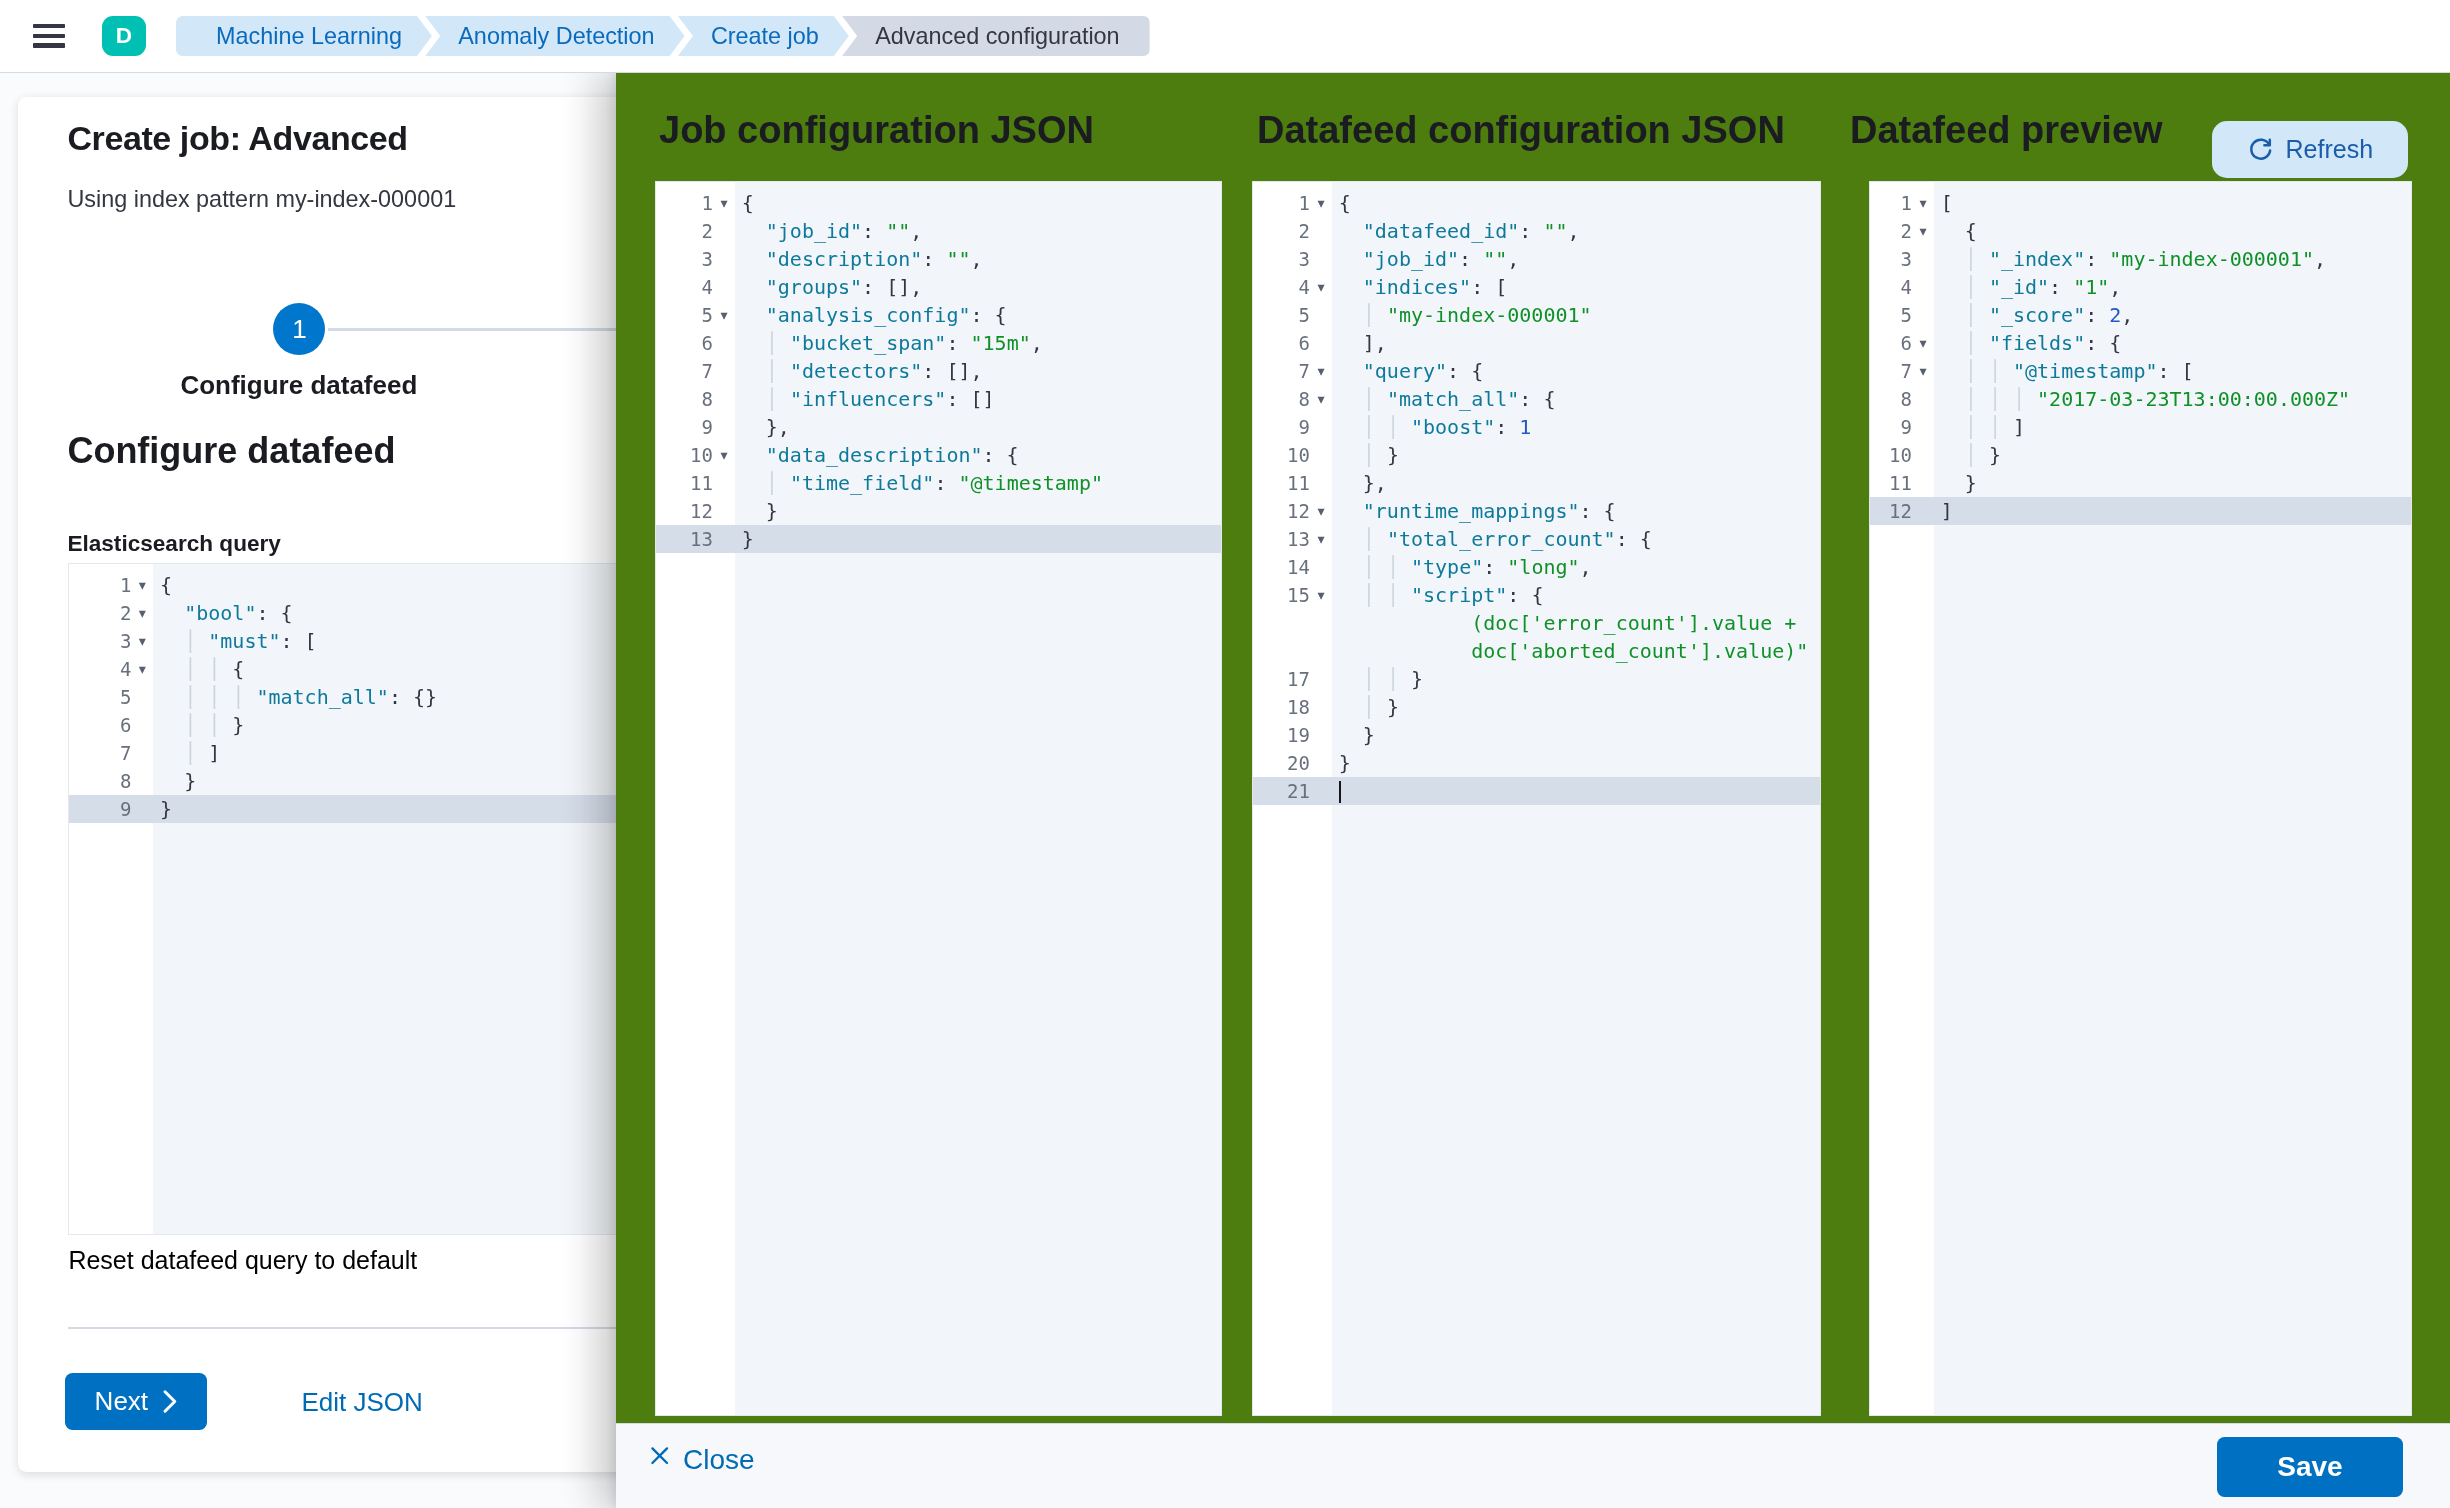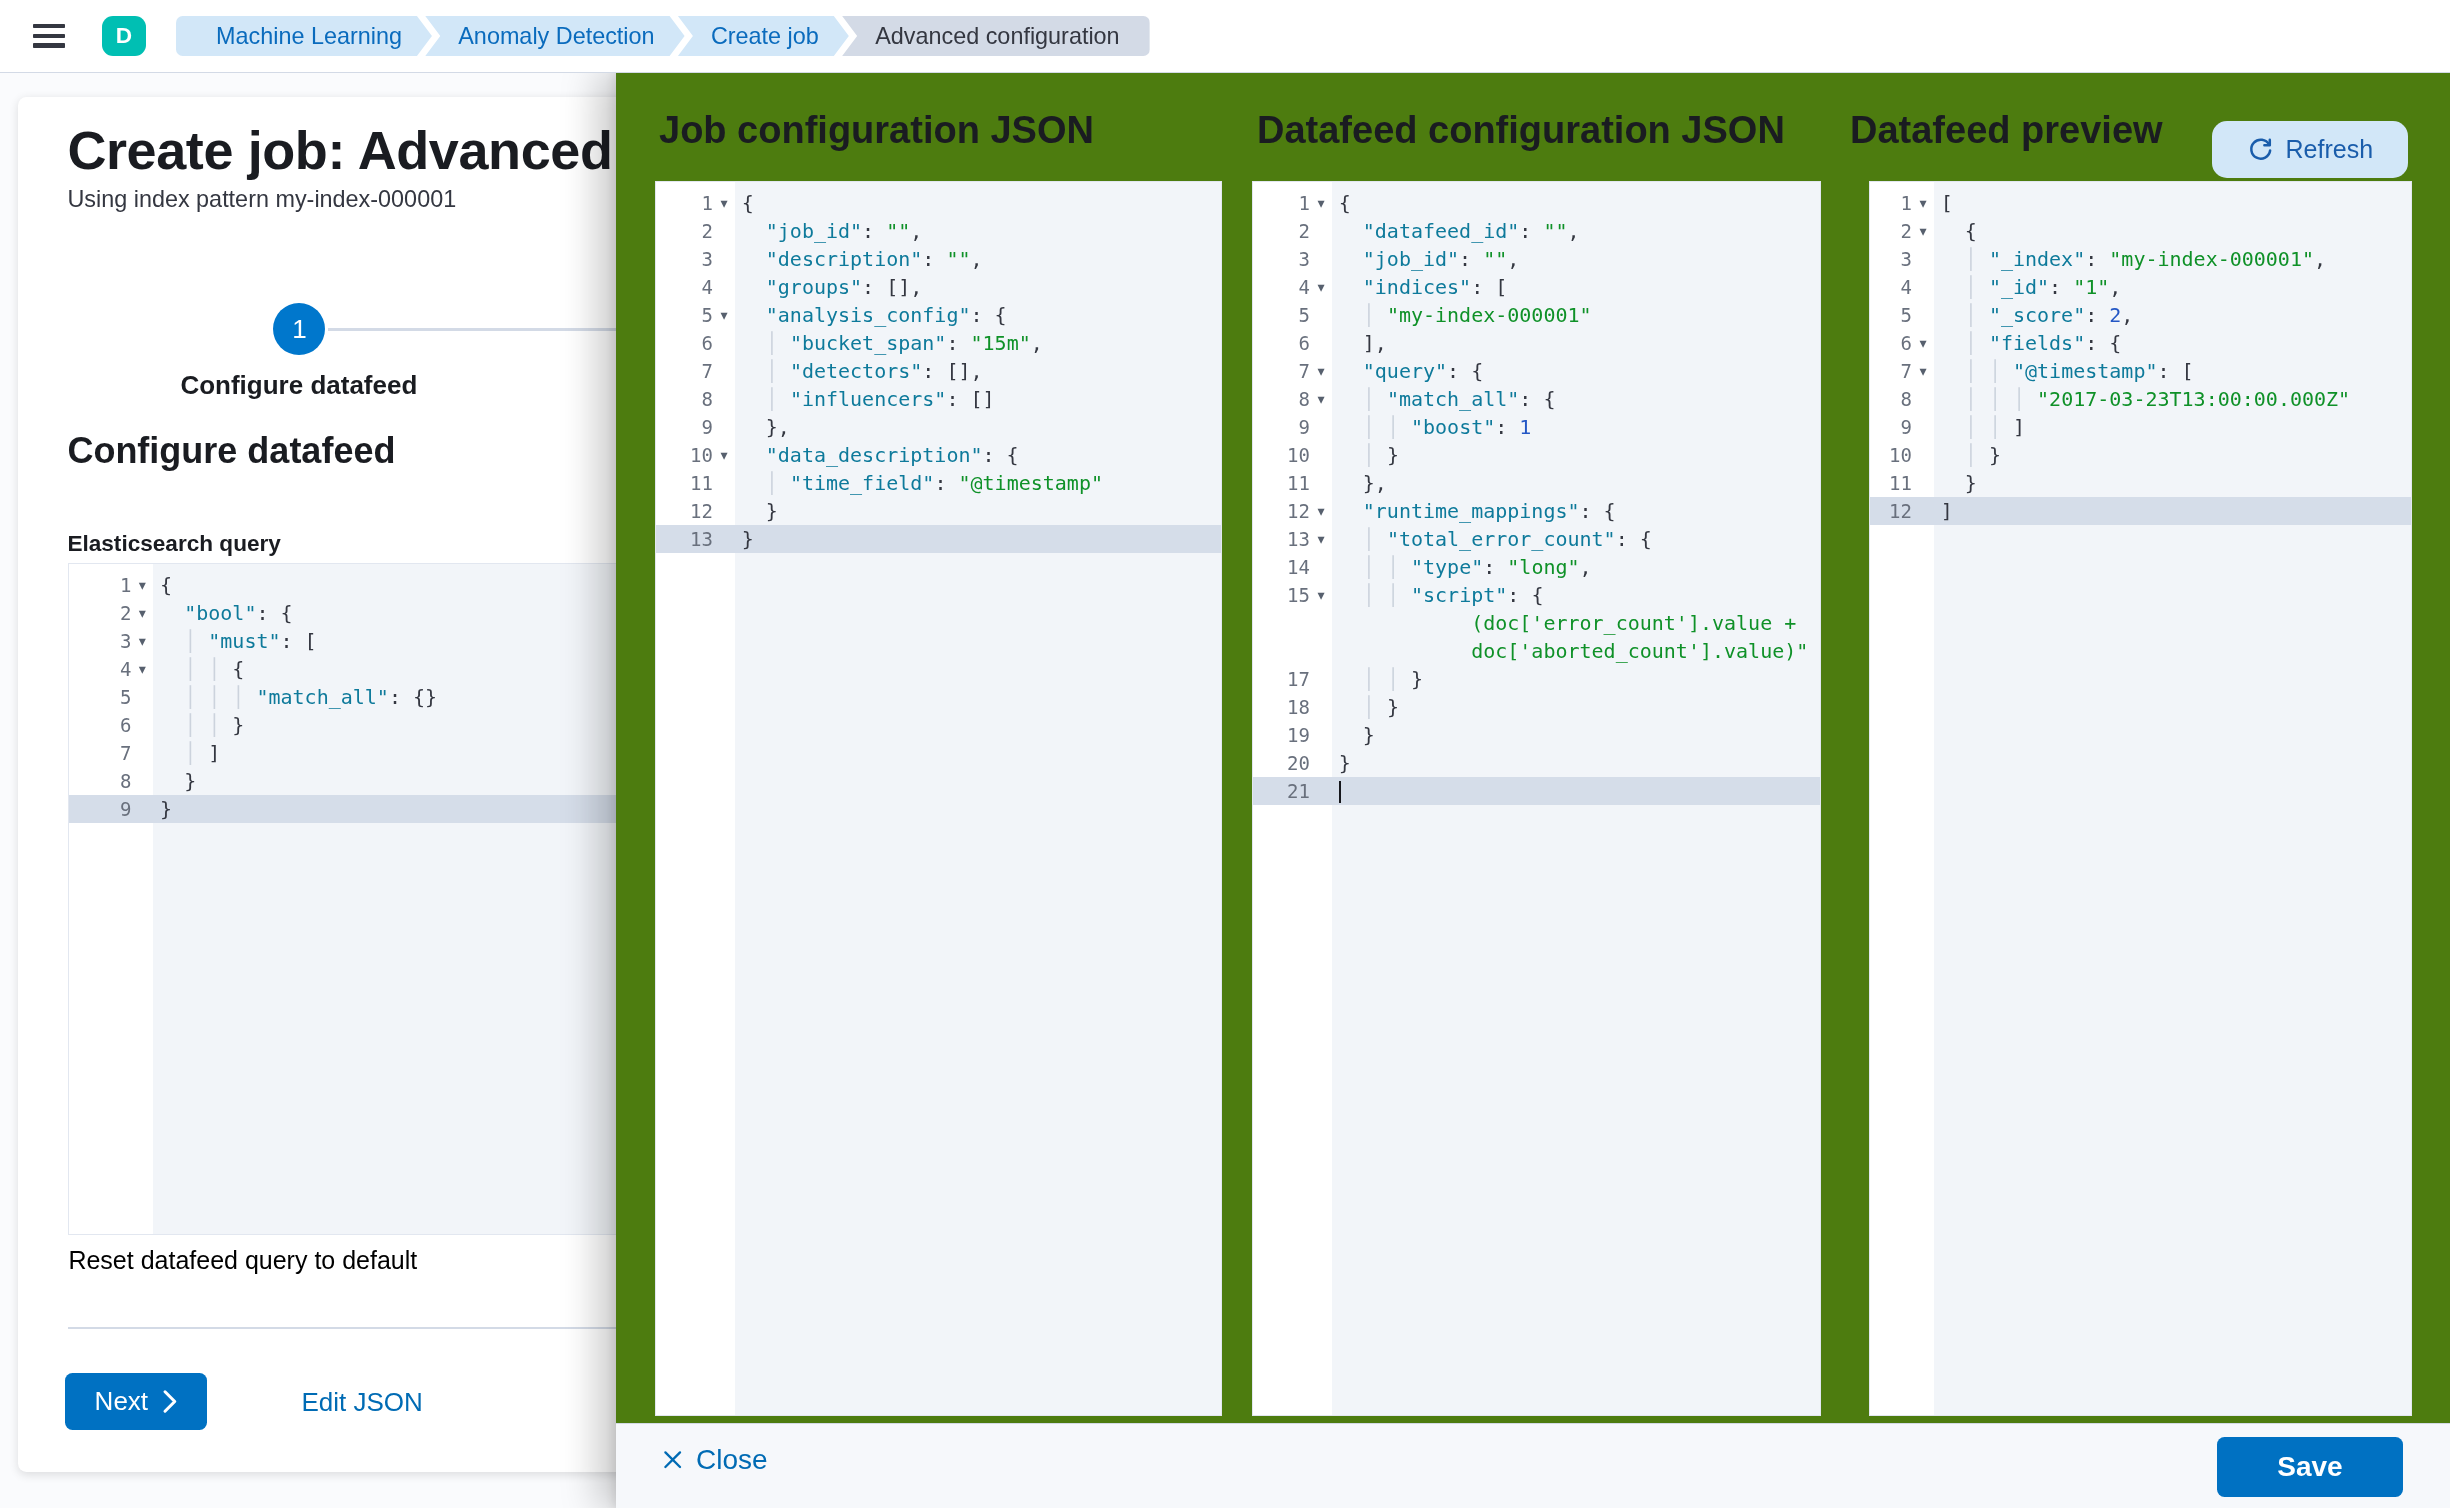--- a/index.html
+++ b/index.html
@@ -20,21 +20,21 @@
          font-size:23.4px;padding:0 30px 0 33px;margin-left:-11.7px;
          clip-path:polygon(0 0,calc(100% - 15px) 0,100% 50%,calc(100% - 15px) 100%,0 100%,15px 50%);}
   .crumb.first{clip-path:polygon(0 0,calc(100% - 15px) 0,100% 50%,calc(100% - 15px) 100%,0 100%);
          border-radius:6.7px 0 0 6.7px;margin-left:0;padding-left:40px;}
   .crumb.last{background:#d3dae6;color:#343741;font-weight:500;
          clip-path:polygon(0 0,100% 0,100% 100%,0 100%,15px 50%);border-radius:0 6.7px 6.7px 0;}
   .crumb+.crumb{margin-left:-6.7px;}
   
   .panel{position:absolute;left:18.4px;top:97px;width:611px;height:1375px;background:#fff;
          border-radius:8.4px;box-shadow:0 2.5px 10px rgba(0,0,0,.12);z-index:1;}
-  .panel h1{position:absolute;left:49px;top:22px;margin:0;font-size:54px;color:#1a1c21;letter-spacing:-0.4px;}
+  .panel h1{position:absolute;left:49px;top:22px;margin:0;font-size:34px;color:#1a1c21;letter-spacing:-0.4px;}
   .subtitle{position:absolute;left:49px;top:89px;font-size:23.4px;color:#343741;}
   .step-circle{position:absolute;left:255px;top:206px;width:52px;height:52px;border-radius:50%;
          background:#0077cc;color:#fff;font-size:26px;font-weight:500;
          display:flex;align-items:center;justify-content:center;}
   .step-line{position:absolute;left:310px;top:231px;width:301px;height:2.5px;background:#d3dae6;}
   .step-label{position:absolute;left:113px;top:273px;width:335px;text-align:center;
          font-size:26px;font-weight:700;color:#1a1c21;}
   .section-h{position:absolute;left:49px;top:333px;font-size:36px;font-weight:700;color:#1a1c21;}
   .q-label{position:absolute;left:49px;top:434px;font-size:22.6px;font-weight:700;color:#1a1c21;}
   .reset-link{position:absolute;left:50px;top:1149px;font-size:25px;font-weight:500;color:#000000;cursor:pointer;}
@@ -45,21 +45,21 @@
   .editjson-link{position:absolute;left:283px;top:1290px;font-size:26px;font-weight:500;color:#006bb4;cursor:pointer;}
   
   .flyout{position:absolute;left:616px;top:72px;width:1834px;height:1437px;background:#4d7c0f;z-index:20;
           box-shadow:-18.4px 0 37px rgba(0,0,0,.22),-3.3px 0 8.4px rgba(0,0,0,.08);}
   .col-title{position:absolute;font-size:38px;font-weight:700;color:#1a1c21;white-space:nowrap;}
   .refresh-btn{position:absolute;left:1596px;top:49px;width:196px;height:57px;border-radius:15px;
           background:#d2e7f8;color:#1a5dab;font-size:25px;font-weight:500;display:flex;gap:11.7px;
           align-items:center;justify-content:center;cursor:pointer;}
   .foot{position:absolute;left:0;bottom:0;width:100%;height:85px;background:#f6f8fb;
           border-top:1.7px solid #d3dae6;}
-  .close-btn{position:absolute;left:45px;top:20px;display:flex;align-items:center;gap:11.7px;
+  .close-btn{position:absolute;left:32px;top:20px;display:flex;gap:11.7px;
           color:#006bb4;font-size:28px;font-weight:500;cursor:pointer;}
   .save-btn{position:absolute;right:47px;top:12.6px;width:186px;height:60px;border-radius:7.5px;
           background:#0071c2;color:#fff;font-size:28px;font-weight:700;
           display:flex;align-items:center;justify-content:center;cursor:pointer;}
   
   .ed{position:absolute;display:flex;flex-direction:column;border:0.8px solid #e2e7f0;
       font-family:"DejaVu Sans Mono",monospace;font-size:20px;line-height:28px;background:#fff;}
   .ed .pad{height:6.7px;display:flex;}
   .ln{display:flex;height:28px;flex:0 0 auto;}
   .gut{flex:0 0 auto;display:flex;justify-content:flex-end;align-items:center;background:#fff;}

